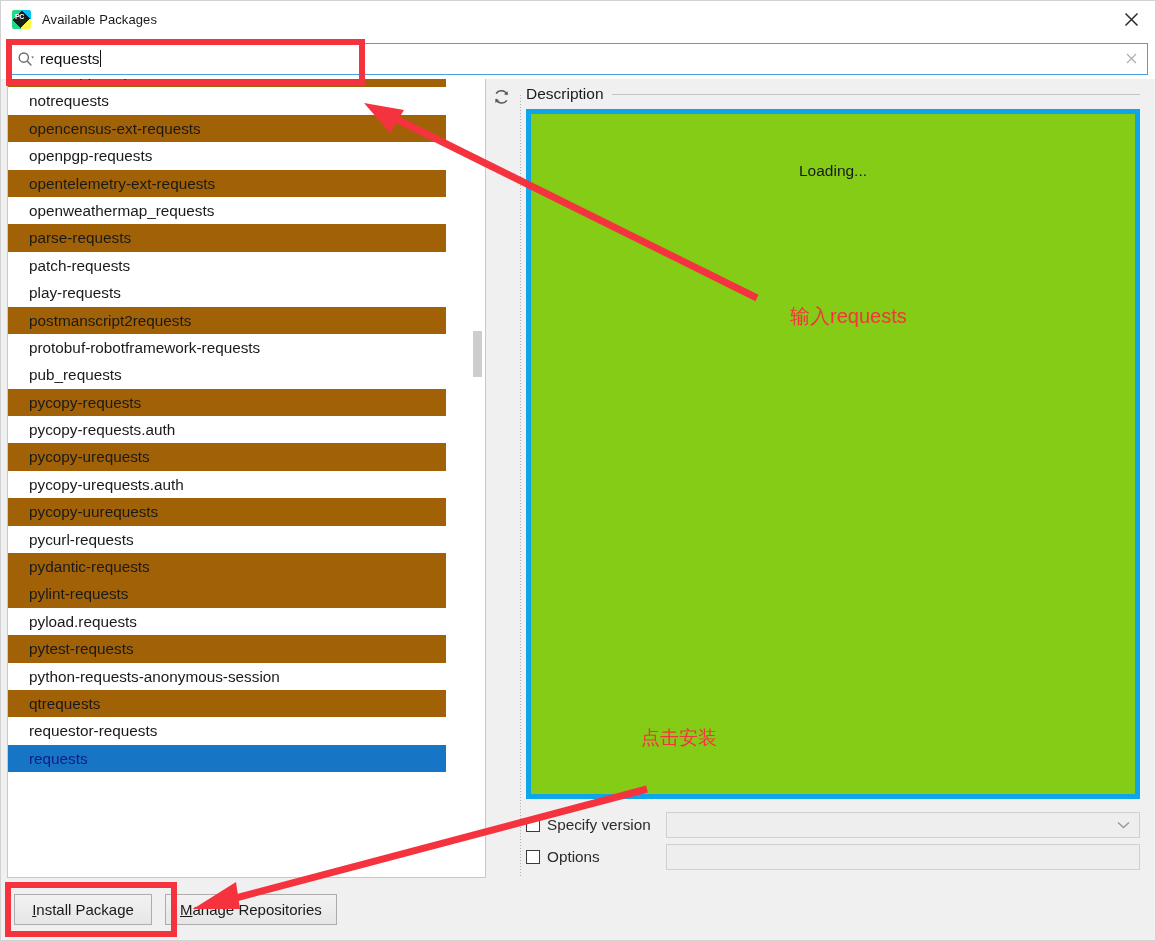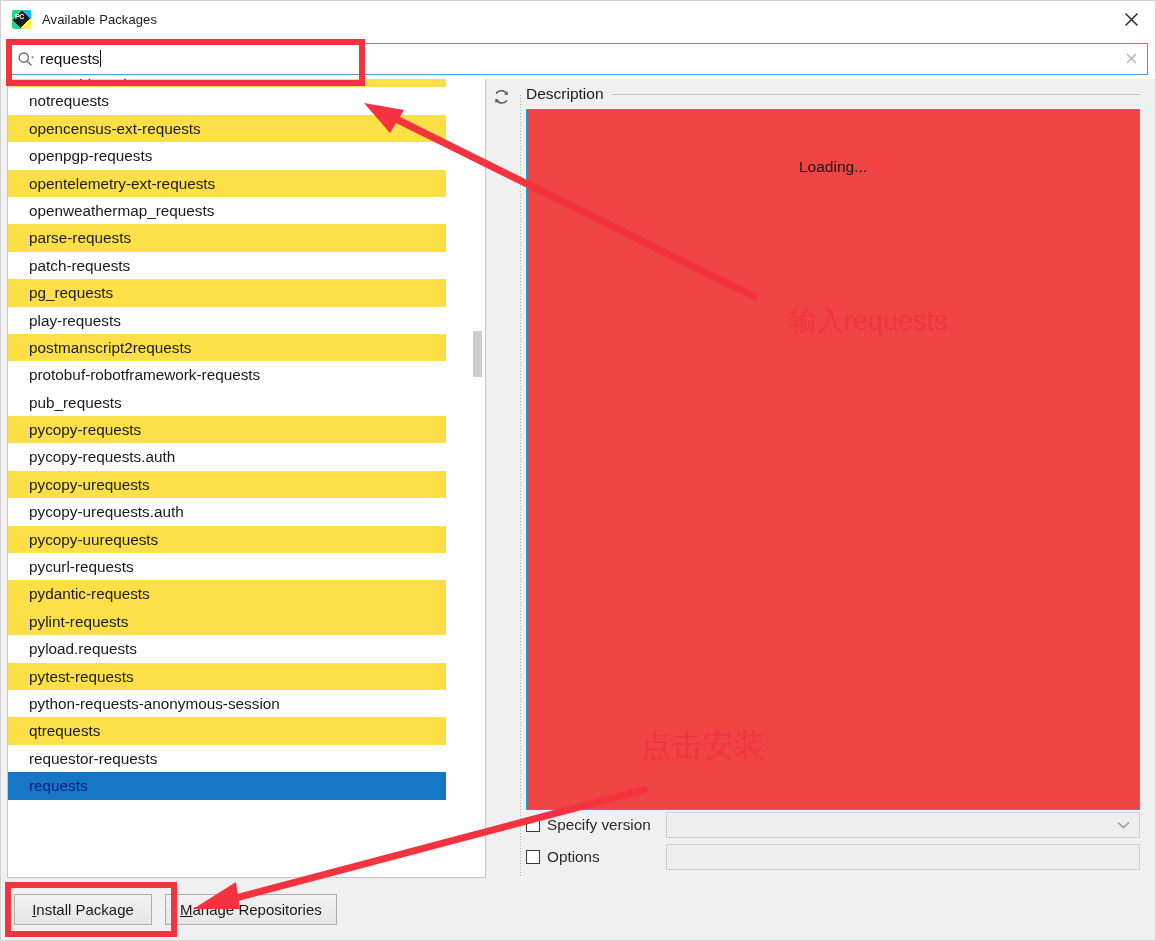--- a/index.html
+++ b/index.html
@@ -179,21 +179,21 @@
     line-height: 27.4px;
     padding-left: 21px;
     font-size: 15.3px;
     color: #1a1a1a;
     white-space: nowrap;
     overflow: hidden;
     box-sizing: border-box;
     cursor: default;
   }
   .pkg-row.odd { background: #ffffff; }
-  .pkg-row.even { background: #fde047; }
+  .pkg-row.even { background: #a16207; }
   .pkg-row.selected {
     background: #1675c4;
     color: #101c87;
   }
   
   #list-scroll {
     width: 15px;
     flex: 0 0 auto;
     background: #ffffff;
     position: relative;
@@ -268,38 +268,39 @@
     color: #1a1a1a;
     white-space: nowrap;
   }
   #desc-rule {
     flex: 1 1 auto;
     height: 1px;
     background: #c4c4c4;
   }
   #desc-box {
     flex: 1 1 auto;
-    background: #ef4444;
-    border: 1px solid #0ea5e9;
+    background: #84cc16;
+    border: 5px solid #0ea5e9;
     box-sizing: border-box;
     min-height: 0;
     position: relative;
   }
   #loading-text {
     position: absolute;
     left: 0; right: 0;
     top: 48px;
     text-align: center;
     font-size: 15.5px;
     color: #1a1a1a;
   }
 
   
   #options-block {
     flex: 0 0 auto;
+    padding-top: 11px;
     padding-bottom: 4px;
   }
   .opt-row {
     display: flex;
     align-items: center;
     height: 29px;
     margin-bottom: 3px;
   }
   .cb {
     width: 14px; height: 14px;
@@ -422,21 +423,20 @@
         <div id="pkg-list">
           <div id="pkg-list-inner">
               <div class="pkg-row even">nosedapp_requests</div>
               <div class="pkg-row odd">notrequests</div>
               <div class="pkg-row even">opencensus-ext-requests</div>
               <div class="pkg-row odd">openpgp-requests</div>
               <div class="pkg-row even">opentelemetry-ext-requests</div>
               <div class="pkg-row odd">openweathermap_requests</div>
               <div class="pkg-row even">parse-requests</div>
               <div class="pkg-row odd">patch-requests</div>
-              <div class="pkg-row even">pg_requests</div>
               <div class="pkg-row odd">play-requests</div>
               <div class="pkg-row even">postmanscript2requests</div>
               <div class="pkg-row odd">protobuf-robotframework-requests</div>
               <div class="pkg-row odd">pub_requests</div>
               <div class="pkg-row even">pycopy-requests</div>
               <div class="pkg-row odd">pycopy-requests.auth</div>
               <div class="pkg-row even">pycopy-urequests</div>
               <div class="pkg-row odd">pycopy-urequests.auth</div>
               <div class="pkg-row even">pycopy-uurequests</div>
               <div class="pkg-row odd">pycurl-requests</div>
@@ -523,15 +523,15 @@
 
   <svg width="1156" height="941" style="position:absolute;left:0;top:0;" aria-hidden="true">
 
     <line x1="757" y1="298" x2="392" y2="117" stroke="#f5333f" stroke-width="7"></line>
     <polygon points="364,103 404,110 390,133" fill="#f5333f"></polygon>
 
     <line x1="647" y1="789" x2="232" y2="899" stroke="#f5333f" stroke-width="7"></line>
     <polygon points="193,909 236,882 240,909" fill="#f5333f"></polygon>
   </svg>
 
-  <div class="red-note" style="left:790px; top:303px; font-size:27px;">输入requests</div>
-  <div class="red-note" style="left:641px; top:725px; font-size:31px;">点击安装</div>
+  <div class="red-note" style="left:790px; top:303px; font-size:20px;">输入requests</div>
+  <div class="red-note" style="left:641px; top:725px; font-size:19px;">点击安装</div>
 </div>
 
 </body></html>

